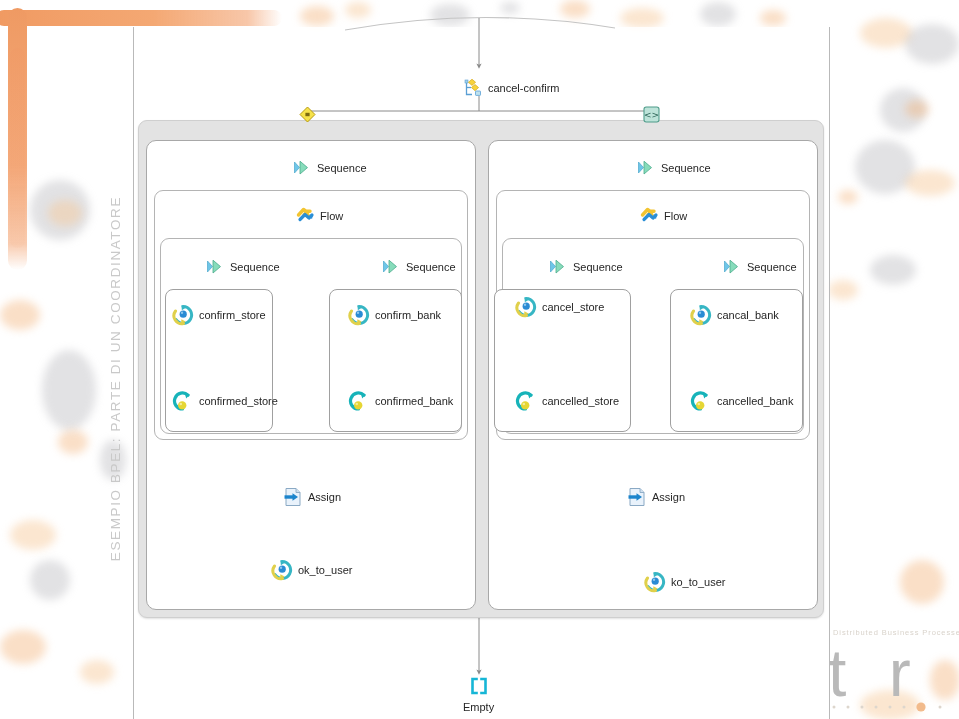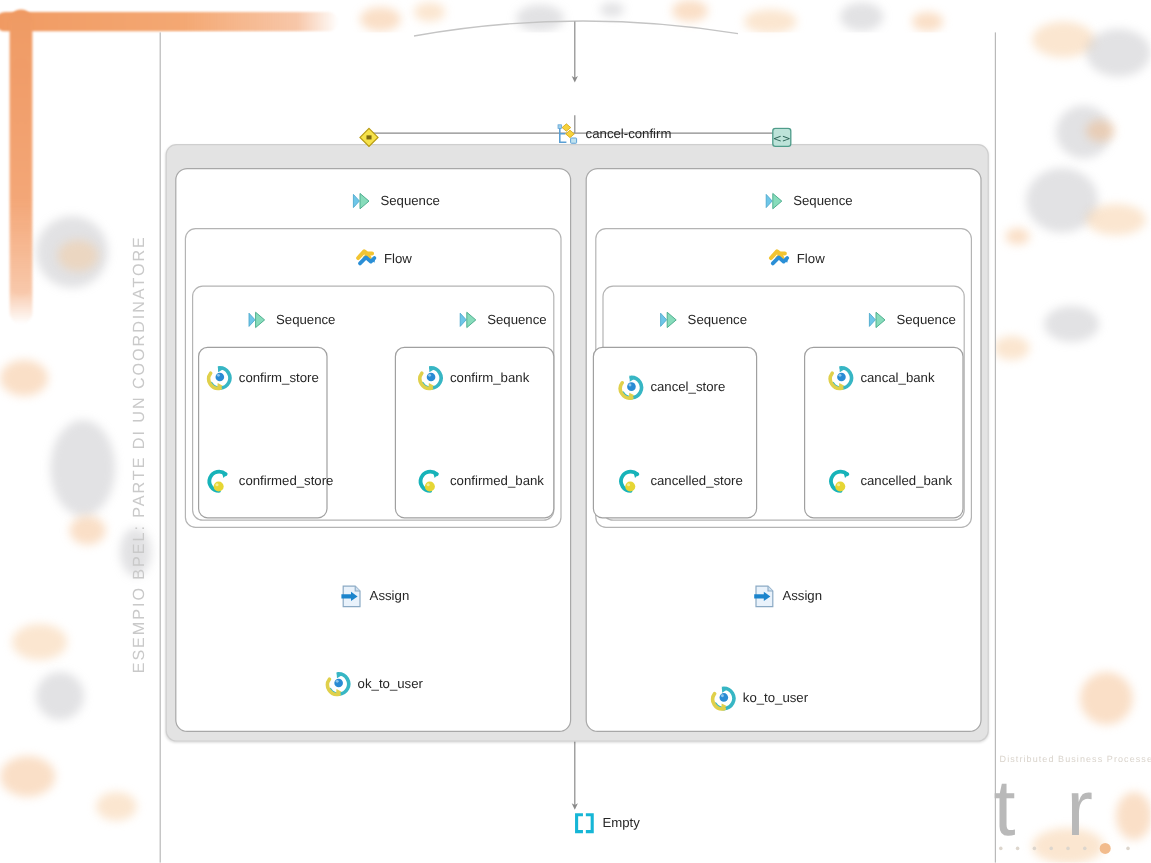--- a/index.html
+++ b/index.html
@@ -169,21 +169,21 @@
     <line x1="562" y1="275" x2="562" y2="291" stroke="#8a8a8a" stroke-width="1"></line>
     <line x1="736" y1="275" x2="736" y2="291" stroke="#8a8a8a" stroke-width="1"></line>
     <line x1="562" y1="325" x2="562" y2="386" stroke="#8a8a8a" stroke-width="1" marker-end="url(#ah)"></line>
     <line x1="736" y1="325" x2="736" y2="386" stroke="#8a8a8a" stroke-width="1" marker-end="url(#ah)"></line>
     <line x1="651" y1="433" x2="651" y2="482" stroke="#8a8a8a" stroke-width="1" marker-end="url(#ah)"></line>
     <line x1="651" y1="508" x2="651" y2="570" stroke="#8a8a8a" stroke-width="1" marker-end="url(#ah)"></line>
 
     <line x1="479" y1="618" x2="479" y2="672" stroke="#8a8a8a" stroke-width="1" marker-end="url(#ah)"></line>
   </svg>
 
-  <div class="node ico20" style="left:463px;top:78px;margin-top:24px;">
+  <div class="node ico20" style="left:463px;top:78px;">
     <span class="ico">
       <svg viewBox="0 0 20 20">
         <path d="M3.5,3 L3.5,16.5 L9,16.5" fill="none" stroke="#5a9fd4" stroke-width="1.3"></path>
         <path d="M3.5,9.5 L8,9.5" fill="none" stroke="#5a9fd4" stroke-width="1.3"></path>
         <rect x="2" y="2" width="3" height="3" fill="#9fd0ea" stroke="#5a9fd4" stroke-width=".6"></rect>
         <path d="M9,1.2 L12.6,4.3 L9,7.4 L5.4,4.3 Z" fill="#f7d23c" stroke="#d4a91a" stroke-width=".7"></path>
         <path d="M12,6.5 L15.6,9.6 L12,12.7 L8.4,9.6 Z" fill="#f7d23c" stroke="#d4a91a" stroke-width=".7"></path>
         <rect x="12.5" y="13" width="5" height="4.4" rx=".6" fill="#bfe2ef" stroke="#5a9fd4" stroke-width=".8"></rect>
       </svg>
     </span>
@@ -357,21 +357,21 @@
   <div class="node ico20" style="left:548px;top:257px;">
     <span class="ico">
       <svg viewBox="0 0 20 20">
         <path d="M2.5,4 L2.5,15 L7.5,9.5 Z" fill="#6ec6e8" stroke="#4aa7cc" stroke-width=".7"></path>
         <path d="M8,3.2 L8,16 L15.5,9.6 Z" fill="#87dcbb" stroke="#4aab8c" stroke-width=".8"></path>
       </svg>
     </span>
     <span class="lbl">Sequence</span>
   </div>
   <div class="box box-inner" style="left:494px;top:289px;width:137px;height:143px;"></div>
-  <div class="node ico22" style="left:515px;top:312px;">
+  <div class="node ico22" style="left:515px;top:296px;">
     <span class="ico">
       <svg viewBox="0 0 22 22">
         <path d="M11,2.5 a8.5,8.5 0 1,1 -7,13.2" fill="none" stroke="#37b6c4" stroke-width="3" stroke-linecap="round"></path>
         <path d="M9.5,1 L14.5,3.2 L9.8,6.2 Z" fill="#37b6c4"></path>
         <path d="M3.5,7 a8,8 0 0,0 8,12.6" fill="none" stroke="#e0d04b" stroke-width="3" stroke-linecap="round"></path>
         <path d="M13.6,17.4 L9,20.6 L9.4,15.2 Z" fill="#e0d04b"></path>
         <circle cx="11.2" cy="10.2" r="3.6" fill="#2a8bd4"></circle>
         <circle cx="10" cy="8.8" r="1.2" fill="#9fd0f0" opacity=".85"></circle>
       </svg>
     </span>
@@ -428,35 +428,35 @@
     <span class="ico">
       <svg viewBox="0 0 20 20">
         <path d="M3,1.5 L13,1.5 L17,5.5 L17,18.5 L3,18.5 Z" fill="#e9f2fb" stroke="#8aa9c4" stroke-width="1"></path>
         <path d="M13,1.5 L13,5.5 L17,5.5" fill="#cfe0f0" stroke="#8aa9c4" stroke-width=".9"></path>
         <path d="M1.5,10 L11,10" stroke="#1b84cc" stroke-width="3.4" stroke-linecap="butt"></path>
         <path d="M9.5,6.2 L15,10 L9.5,13.8 Z" fill="#1b84cc"></path>
       </svg>
     </span>
     <span class="lbl">Assign</span>
   </div>
-  <div class="node ico22" style="left:592px;top:571px;justify-content:space-between;">
+  <div class="node ico22" style="left:644px;top:571px;justify-content:space-between;">
     <span class="ico">
       <svg viewBox="0 0 22 22">
         <path d="M11,2.5 a8.5,8.5 0 1,1 -7,13.2" fill="none" stroke="#37b6c4" stroke-width="3" stroke-linecap="round"></path>
         <path d="M9.5,1 L14.5,3.2 L9.8,6.2 Z" fill="#37b6c4"></path>
         <path d="M3.5,7 a8,8 0 0,0 8,12.6" fill="none" stroke="#e0d04b" stroke-width="3" stroke-linecap="round"></path>
         <path d="M13.6,17.4 L9,20.6 L9.4,15.2 Z" fill="#e0d04b"></path>
         <circle cx="11.2" cy="10.2" r="3.6" fill="#2a8bd4"></circle>
         <circle cx="10" cy="8.8" r="1.2" fill="#9fd0f0" opacity=".85"></circle>
       </svg>
     </span>
     <span class="lbl">ko_to_user</span>
   </div>
 
-  <div class="node ico20" style="left:477px;top:676px;">
+  <div class="node ico20" style="left:463px;top:676px;flex-direction:column;">
     <span class="ico">
       <svg viewBox="0 0 20 20">
         <path d="M7.5,3 L3.5,3 L3.5,17 L7.5,17" fill="none" stroke="#16b6d6" stroke-width="2.6" stroke-linecap="square"></path>
         <path d="M12.5,3 L16.5,3 L16.5,17 L12.5,17" fill="none" stroke="#16b6d6" stroke-width="2.6" stroke-linecap="square"></path>
       </svg>
     </span>
     <span class="lbl">Empty</span>
   </div>
 
 </div>

